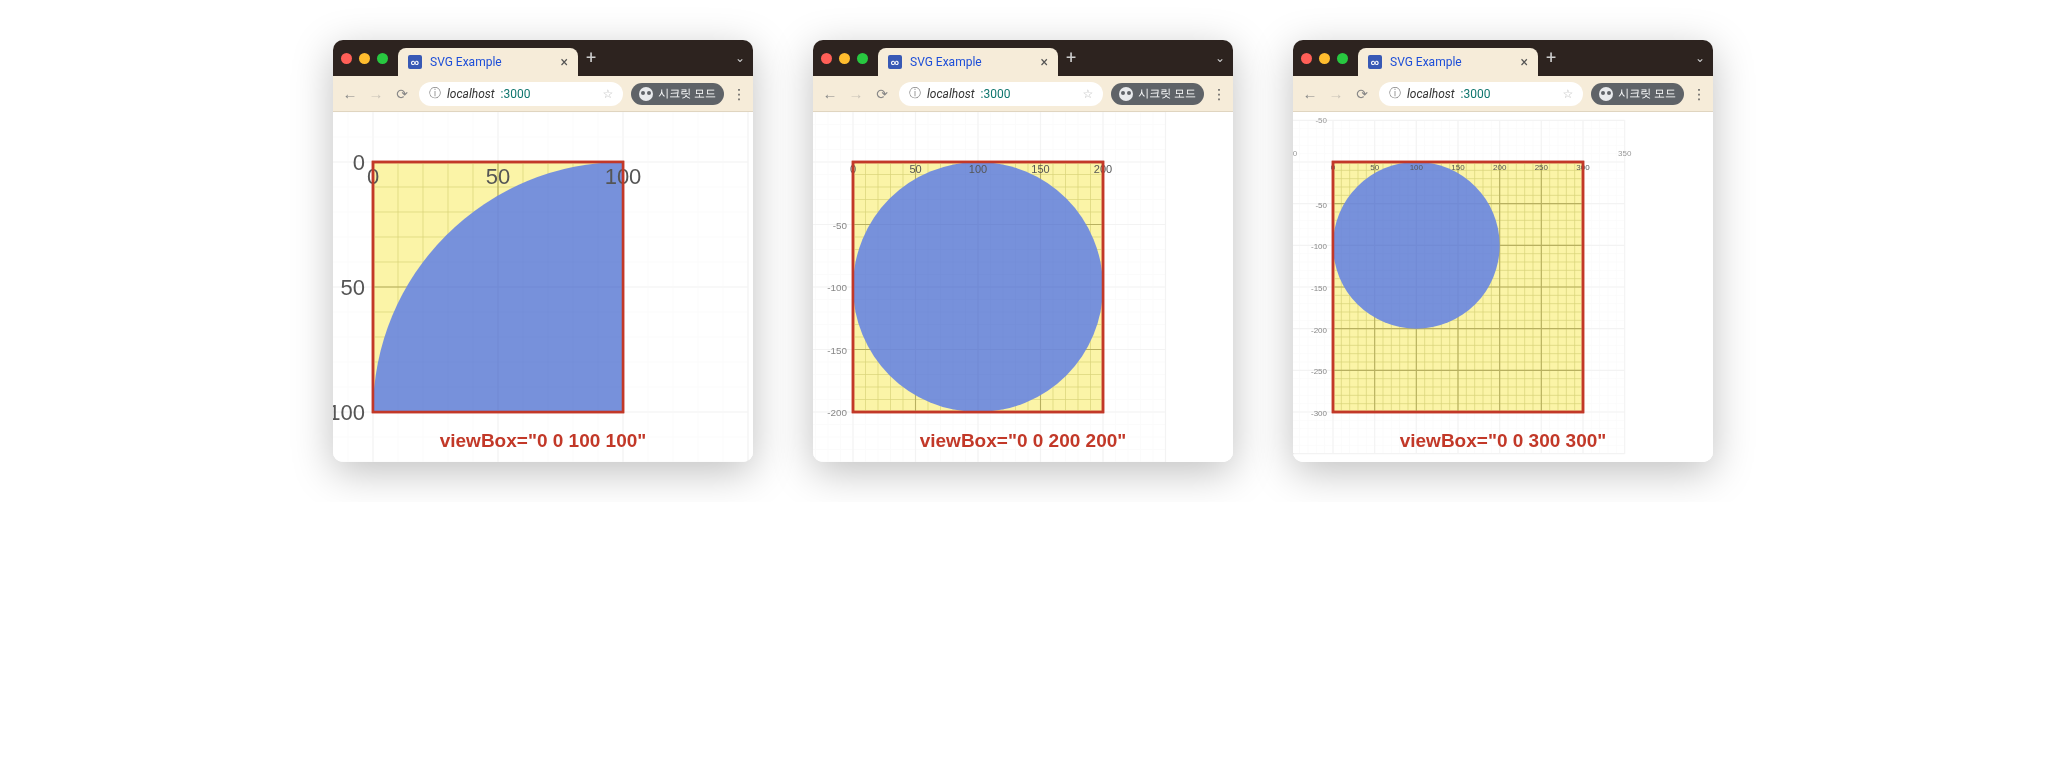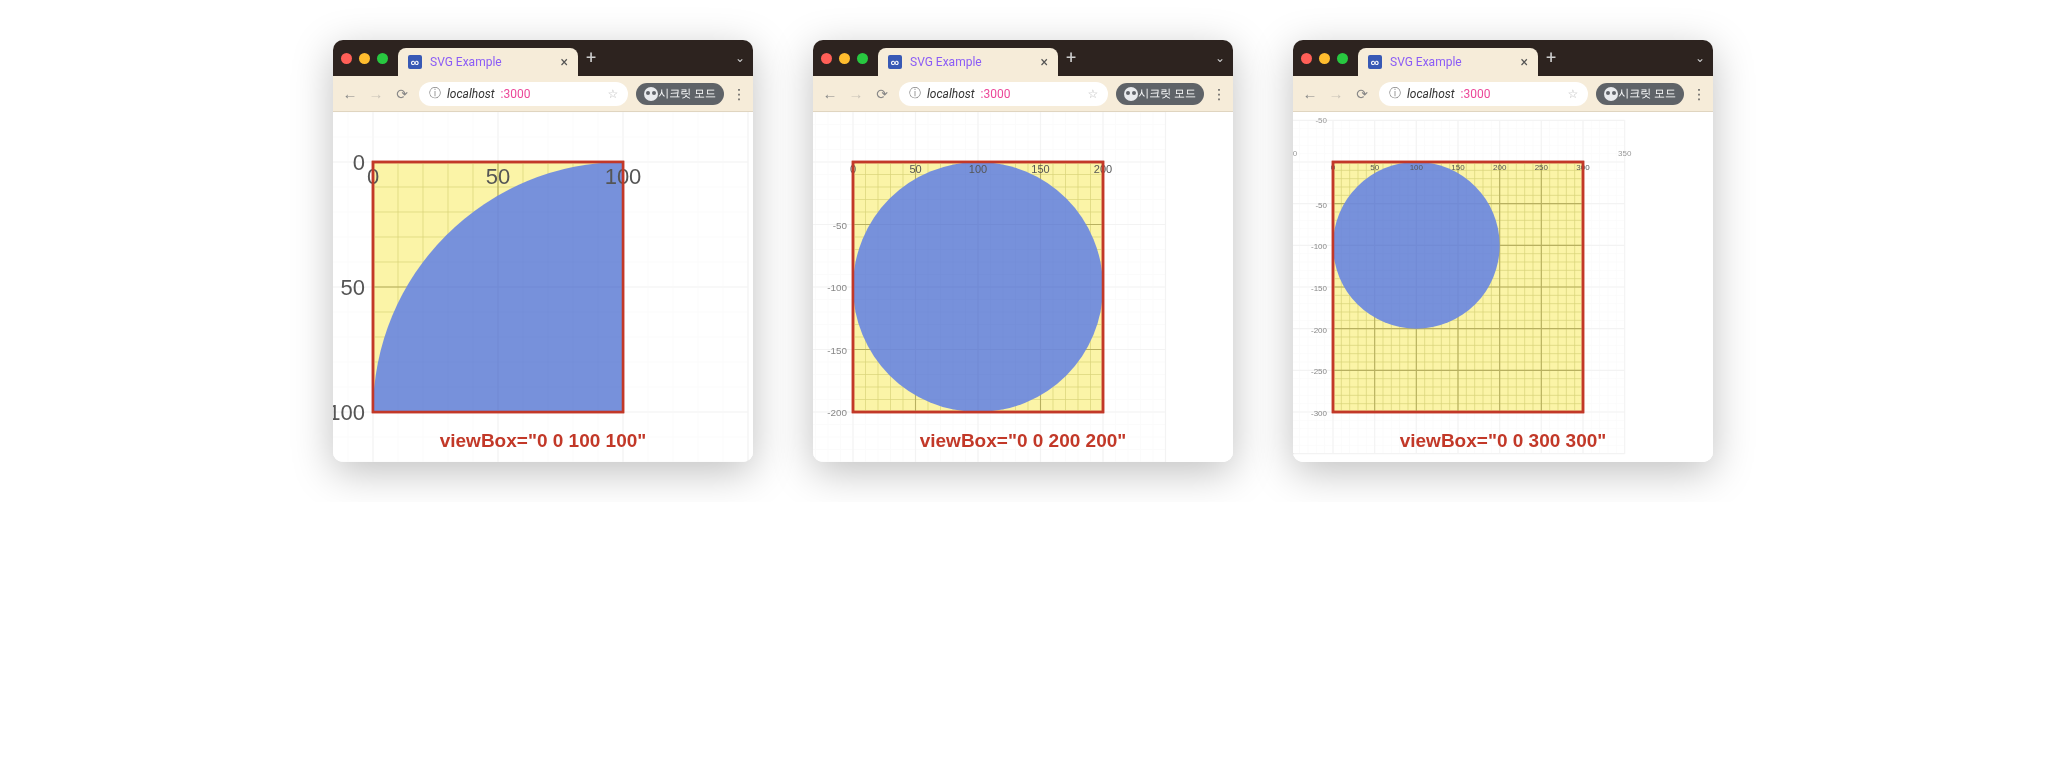--- a/index.html
+++ b/index.html
@@ -51,21 +51,21 @@
     gap: 8px;
     min-width: 180px;
   }
   .tab-favicon {
     width: 14px; height: 14px;
     background: #3859b5;
     border-radius: 2px;
     display: flex; align-items: center; justify-content: center;
     color: #fff; font-size: 8px; font-weight: bold;
   }
-  .tab-title { font-size: 12px; color: #8b5cf6; flex: 1; }
+  .tab-title { font-size: 12px; color: #1d4ed8; flex: 1; }
   .tab-close { font-size: 14px; color: #555; }
   .new-tab {
     color: #ccc;
     font-size: 18px;
     margin-left: 8px;
     line-height: 1;
   }
   .expand {
     margin-left: auto;
     color: #ccc;
@@ -95,30 +95,31 @@
     border-radius: 12px;
     display: flex;
     align-items: center;
     padding: 0 10px;
     gap: 6px;
     font-size: 12px;
     color: #333;
   }
   .url-info { color: #888; font-size: 12px; }
   .url-host { color: #333; font-style: italic; }
-  .url-port { color: #ec4899; }
+  .url-port { color: #0f766e; }
   .url-star { margin-left: auto; color: #bbb; }
   .incognito {
     background: #5f6368;
     color: #fff;
     border-radius: 12px;
     height: 22px;
     display: flex;
     align-items: center;
     padding: 0 8px;
+    gap: 5px;
     font-size: 11px;
   }
   .incog-icon {
     width: 14px; height: 14px;
     background: #e8eaed;
     border-radius: 50%;
     display: inline-block;
     position: relative;
   }
   .incog-icon::before {

